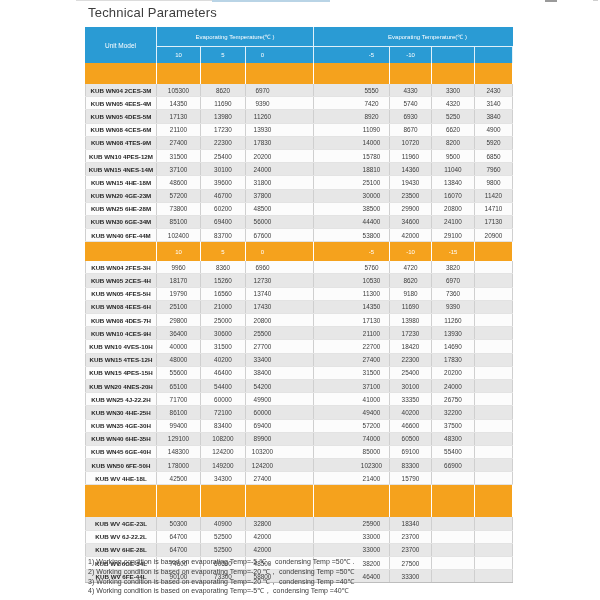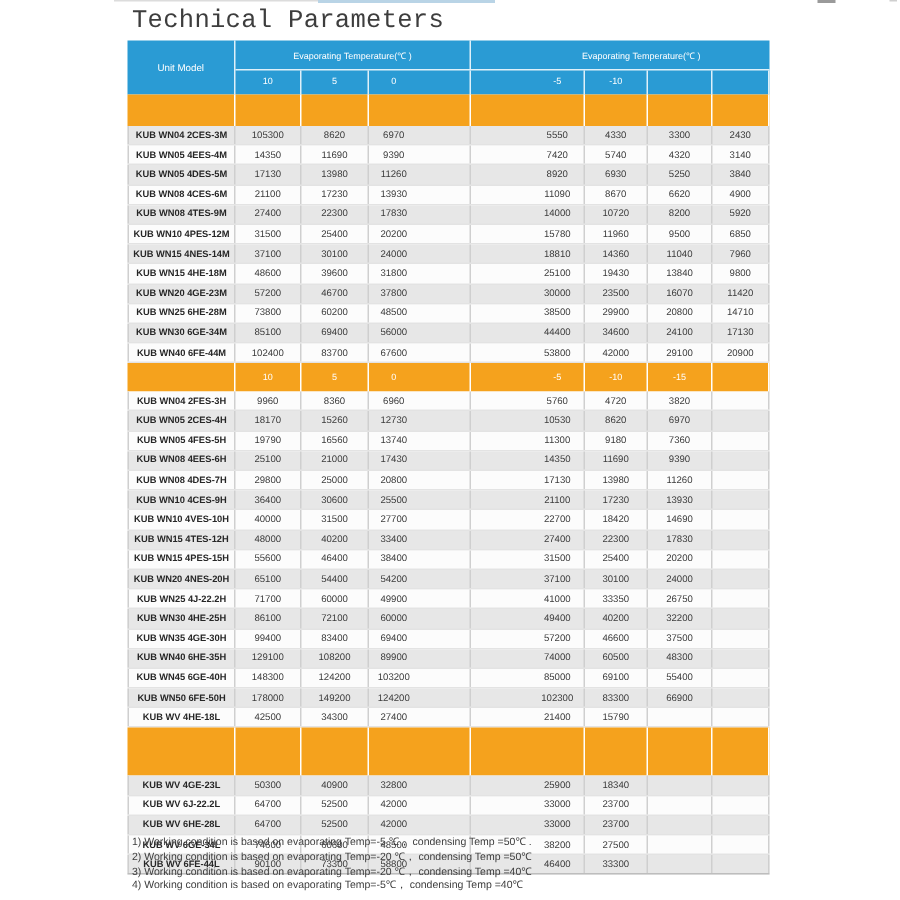--- a/index.html
+++ b/index.html
@@ -11,21 +11,21 @@
   .page{position:relative;width:600px;height:600px;background:#fff;overflow:hidden;}
 
   
   .d1{position:absolute;left:76px;top:0;width:136px;height:1px;background:#dcdcdc;}
   .d2{position:absolute;left:212px;top:0;width:118px;height:2px;background:#b9d4e6;}
   .d3{position:absolute;left:545px;top:0;width:12px;height:2px;background:#9a9a9a;}
   .d4{position:absolute;left:593px;top:0;width:5px;height:1px;background:#cfcfcf;}
 
   .title{
     position:absolute;left:88px;top:5px;margin:0;
-    font-size:17px;font-weight:normal;color:#3d3d3d;letter-spacing:.2px;font-family:Liberation Mono, monospace;
+    font-size:13px;font-weight:normal;color:#3d3d3d;letter-spacing:.2px;
   }
 
   .tbl{position:absolute;left:85px;top:27px;width:428px;}
   .row{display:flex;}
   .cell{
     box-sizing:border-box;display:flex;align-items:center;justify-content:center;
     overflow:hidden;white-space:nowrap;
   }
   .c0{width:72px}
   .c1{width:44px}

